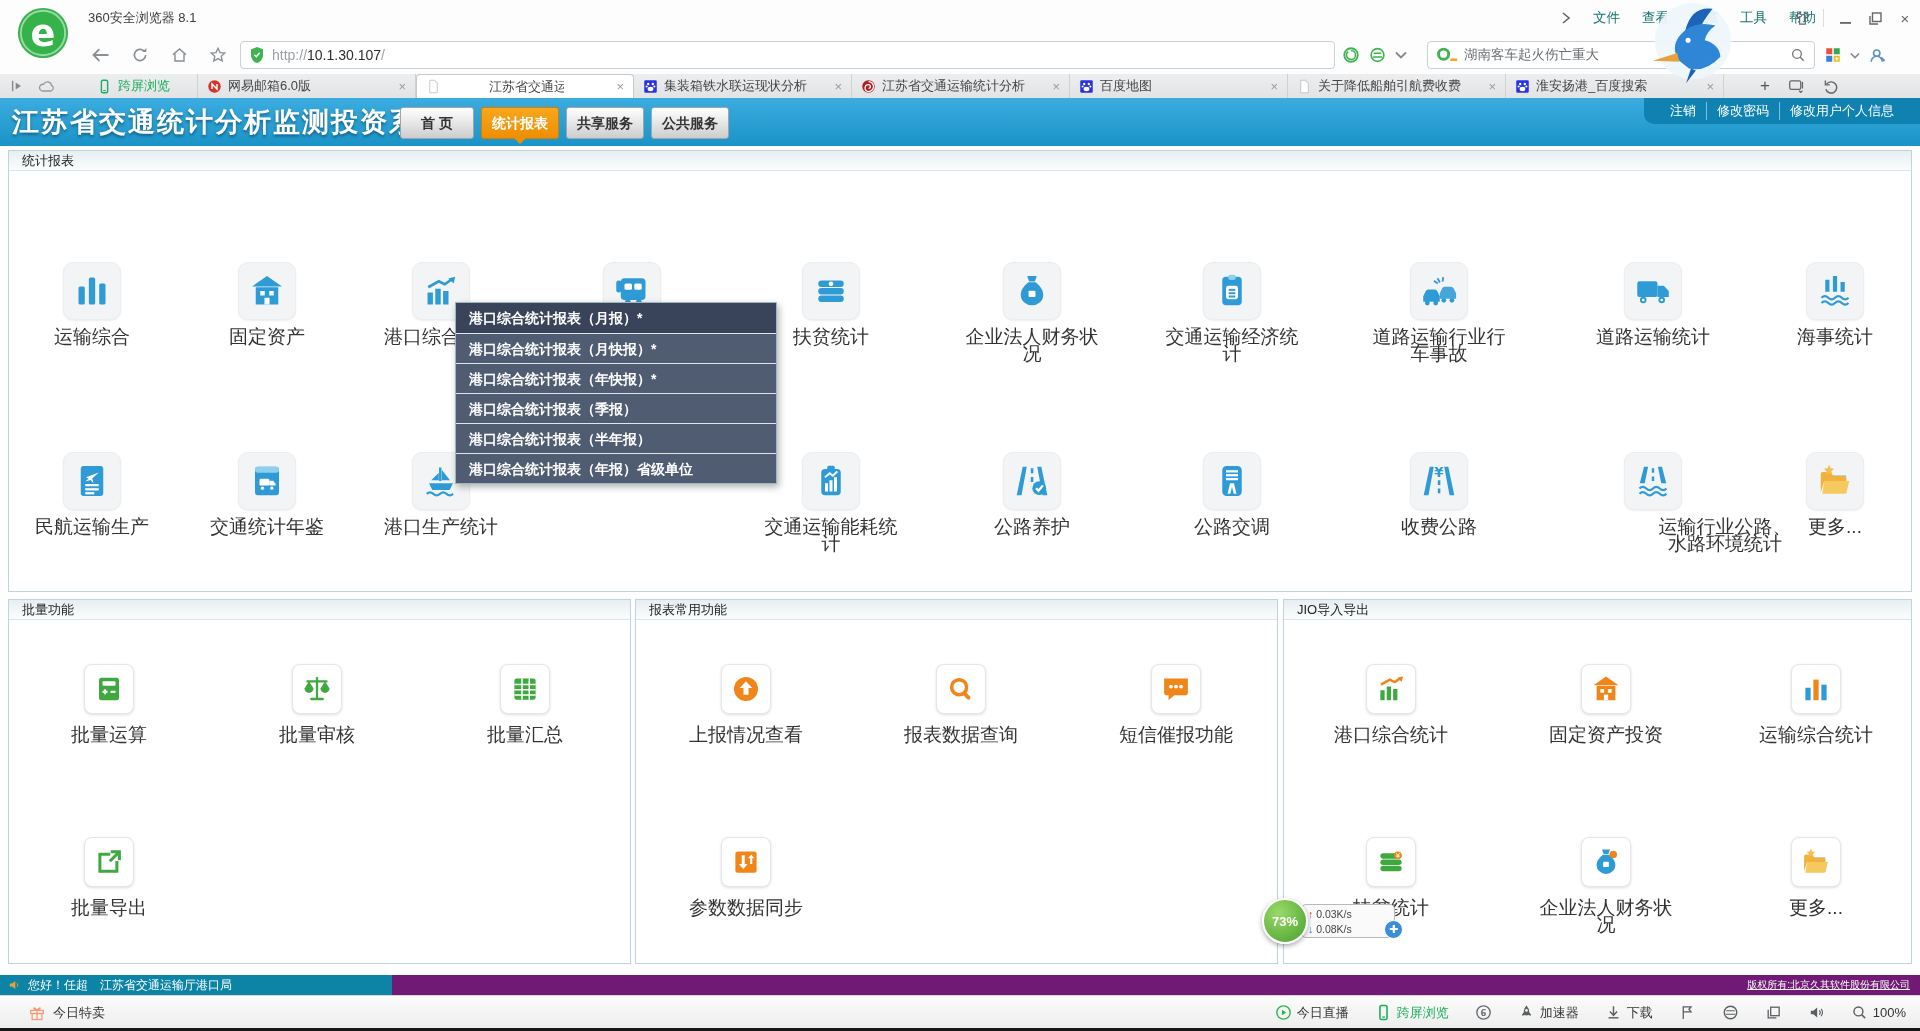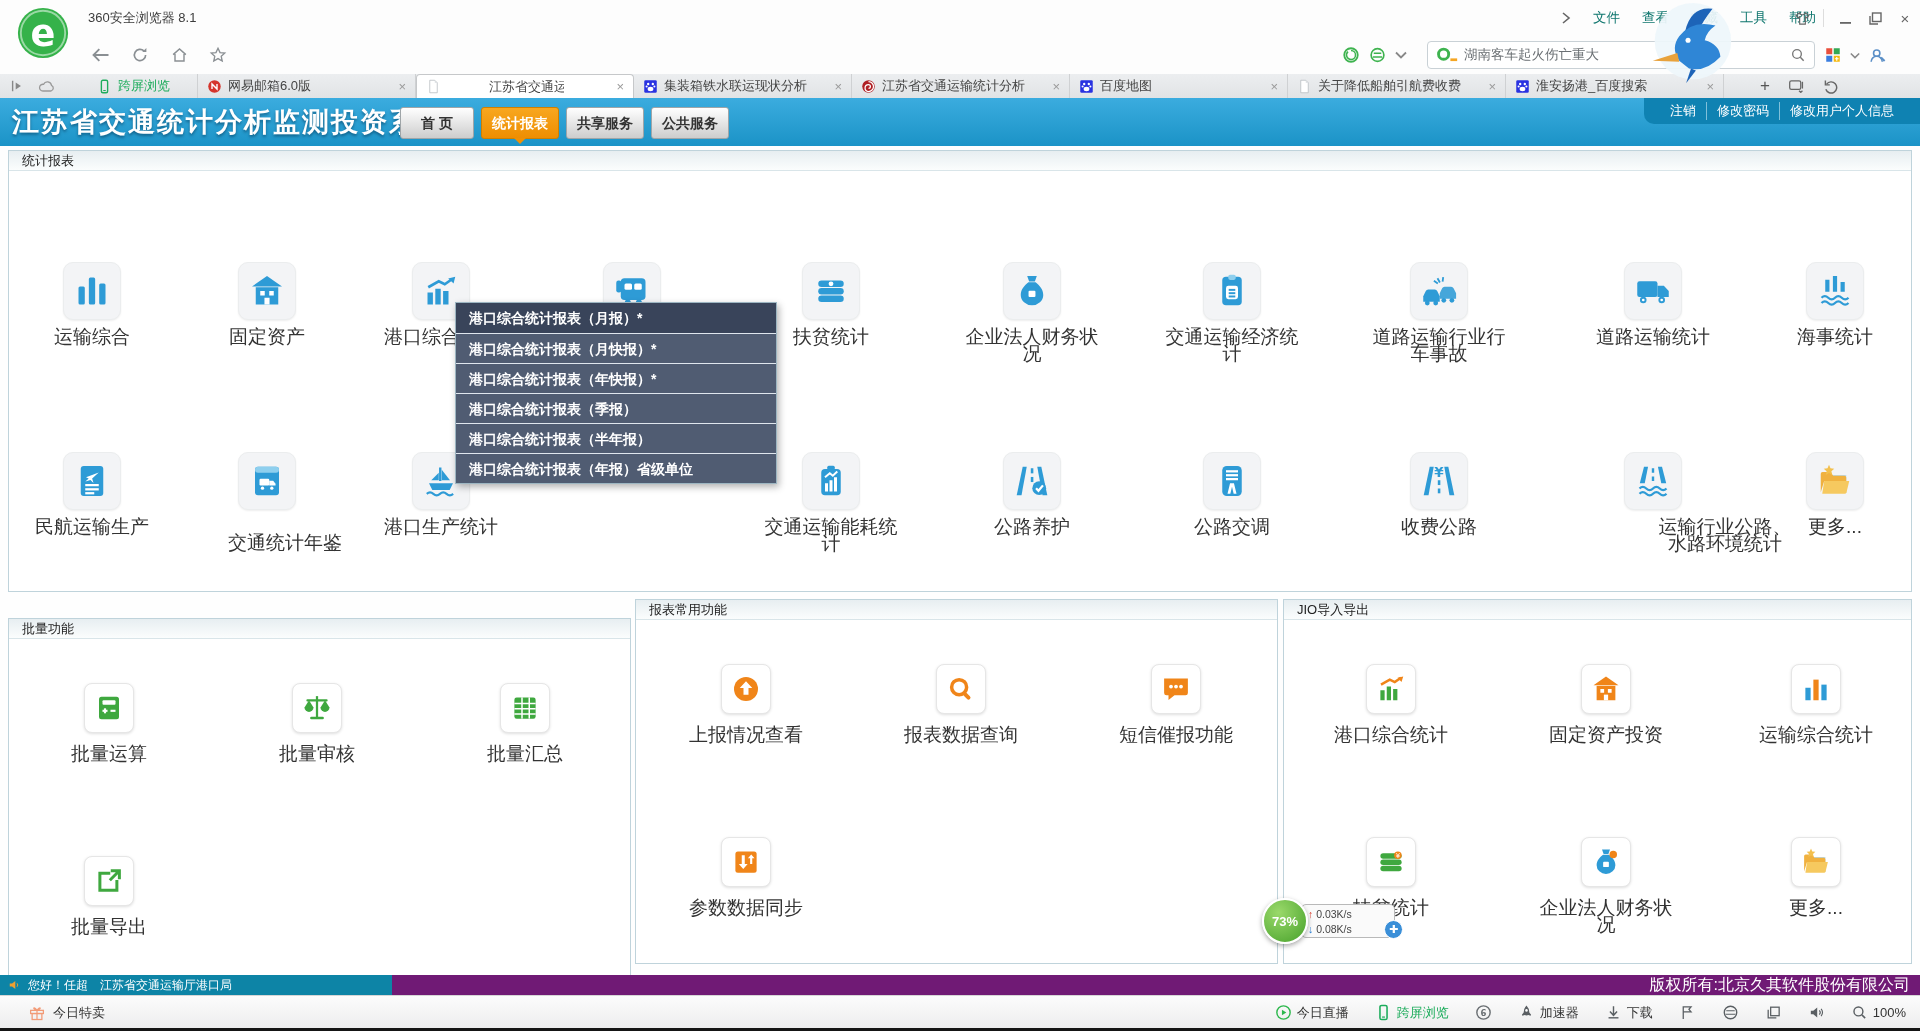--- a/index.html
+++ b/index.html
@@ -87,21 +87,21 @@
     border-radius:5px;z-index:29;padding:2px 6px;font-size:10.5px;color:#444;line-height:15px;white-space:nowrap;}
   .speedpill .up{color:#d93a2b;}
   .speedpill .down{color:#2a7fd4;}
   .speedbadge{position:absolute;left:1384px;top:774px;width:19px;height:19px;border-radius:50%;background:#3a8fd8;z-index:31;
     color:#fff;font-size:11px;display:flex;align-items:center;justify-content:center;border:1px solid #fff;}
 
   
   .tealbar{position:absolute;left:0;top:975px;width:1920px;height:20px;background:#701a75;}
   .tealleft{position:absolute;left:0;top:0;width:392px;height:20px;background:#0d84a6;color:#fff;font-size:12px;
     line-height:20px;padding-left:28px;}
-  .tealright{position:absolute;right:10px;top:0;height:20px;line-height:20px;color:#fff;font-size:16px;}
+  .tealright{position:absolute;right:10px;top:0;height:20px;line-height:20px;color:#fff;font-size:10px;text-decoration:underline;}
   .bottombar{position:absolute;left:0;top:995px;width:1920px;height:33px;background:linear-gradient(#fcfcfc,#ededee);
     border-top:1px solid #d6d6d6;}
   .dealarea{position:absolute;left:28px;top:0;height:33px;display:flex;align-items:center;gap:7px;font-size:13px;color:#333;}
   .bbritems{position:absolute;right:14px;top:0;height:33px;display:flex;align-items:center;gap:26px;font-size:13px;color:#333;}
   .bbitem{display:flex;align-items:center;gap:5px;}
   .bbitem.green{color:#1dac5c;}
   .sliver{position:absolute;left:0;top:1028px;width:1920px;height:3px;background:#151515;}
 </style>
 </head>
 <body>
@@ -167,20 +167,31 @@
       <div class="tbtn">
           <svg width="19" height="18" viewBox="0 0 24 24">
             <path d="M3.5 11.5 L12 4 l8.5 7.5 M6 10.5 V20 h12 V10.5" stroke="#8a8f93" stroke-width="1.9" fill="none"></path>
           </svg>
         </div>
       <div class="tbtn">
           <svg width="18" height="18" viewBox="0 0 24 24">
             <path d="M12 3 l2.7 5.8 6.3.7 -4.7 4.3 1.3 6.2 -5.6-3.2 -5.6 3.2 1.3-6.2 L3 9.5 l6.3-.7 Z" fill="none" stroke="#8a8f93" stroke-width="1.8"></path>
           </svg>
         </div>
+    </div>
+    <div class="urlbox">
+      <span style="margin-right:7px;">
+          <svg width="16" height="18" viewBox="0 0 24 26">
+            <path d="M12 1 L21 4.5 V13 c0 6-4 10.5-9 12 C7 23.5 3 19 3 13 V4.5 Z" fill="#3eb34f"></path>
+            <path d="M8 12.5 l3 3 5-6" stroke="#fff" stroke-width="2.2" fill="none"></path>
+          </svg>
+        </span>
+      <span class="scheme">http://</span>
+        <span class="host">10.1.30.107</span>
+        <span class="path">/</span>
     </div>
     <div class="urlextras">
       <span>
           <svg width="18" height="18" viewBox="0 0 24 24">
             <circle cx="12" cy="12" r="9" fill="none" stroke="#3eb34f" stroke-width="2.4"></circle>
             <path d="M12 6 a6 6 0 0 1 0 12 M12 18 a6 6 0 0 1 -4-10.5" stroke="#3eb34f" stroke-width="2" fill="none"></path>
           </svg>
         </span>
       <span>
           <svg width="19" height="18" viewBox="0 0 24 24">
@@ -574,21 +585,21 @@
                   <rect x="4" y="2.5" width="16" height="4" rx="2" fill="#8ecfee"></rect>
                   <rect x="7" y="10.5" width="6.5" height="4.5" rx=".8" fill="#fff"></rect>
                   <path d="M13.5 11.8 h2.6 l1.6 2 v1.2 h-4.2Z" fill="#fff"></path>
                   <circle cx="9" cy="16.8" r="1.1" fill="#fff"></circle>
                   <circle cx="15.2" cy="16.8" r="1.1" fill="#fff"></circle>
                 </g>
               </svg>
             </span>
           </div>
         </div>
-        <div class="tilelabel" style="left: 192px; top: 388px; text-align: right;">交通统计年鉴</div>
+        <div class="tilelabel" style="left: 192px; top: 372px;">交通统计年鉴</div>
         <div class="tilewrap" style="left: 366px; top: 306px;">
           <div class="tile">
             <span class="glyph">
               <svg viewBox="0 0 24 24" style="width:100%;height:100%">
                 <g fill="#2E9BD6">
                   <path d="M11.5 3 v9" stroke="#2E9BD6" stroke-width="1.6" fill="none"></path>
                   <path d="M12.5 4.5 18 11.5 h-5.5Z"></path>
                   <path d="M10.5 6.5 5.5 11.5 h5Z"></path>
                   <path d="M4 13.5 h16 l-2.2 4.5 H6.2Z"></path>
                   <path d="M2.5 20.6 q2.2-2 4.4 0 t4.4 0 t4.4 0 t4.4 0" stroke="#2E9BD6" stroke-width="1.4" fill="none"></path>
@@ -700,21 +711,21 @@
     <div class="portmenu" id="portmenu" style="background: rgb(80, 92, 114);">
         <div class="pm-item hl" style="background: rgb(57, 68, 90);">港口综合统计报表（月报）*</div>
         <div class="pm-item">港口综合统计报表（月快报）*</div>
         <div class="pm-item">港口综合统计报表（年快报）*</div>
         <div class="pm-item">港口综合统计报表（季报）</div>
         <div class="pm-item">港口综合统计报表（半年报）</div>
         <div class="pm-item">港口综合统计报表（年报）省级单位</div>
       </div>
 
     <div id="bottomPanels">
-        <div class="panelbox" style="left: 8px; top: 453px; width: 623px; height: 365px; margin-top: 19px;">
+        <div class="panelbox" style="left: 8px; top: 453px; width: 623px; height: 365px;">
           <div class="paneltitle">批量功能</div>
           <div class="tilewrap" style="left: 25px; top: 64px;">
             <div class="ptile">
               <span class="glyph">
                 <svg viewBox="0 0 24 24" style="width:100%;height:100%">
                   <g fill="#3FA83F">
                     <rect x="4" y="3" width="16" height="18" rx="2"></rect>
                     <rect x="6.8" y="5.8" width="10.4" height="3.6" rx=".8" fill="#fff"></rect>
                     <rect x="6.8" y="13.4" width="4" height="1.7" fill="#fff"></rect>
                     <rect x="7.95" y="12.25" width="1.7" height="4" fill="#fff"></rect>

